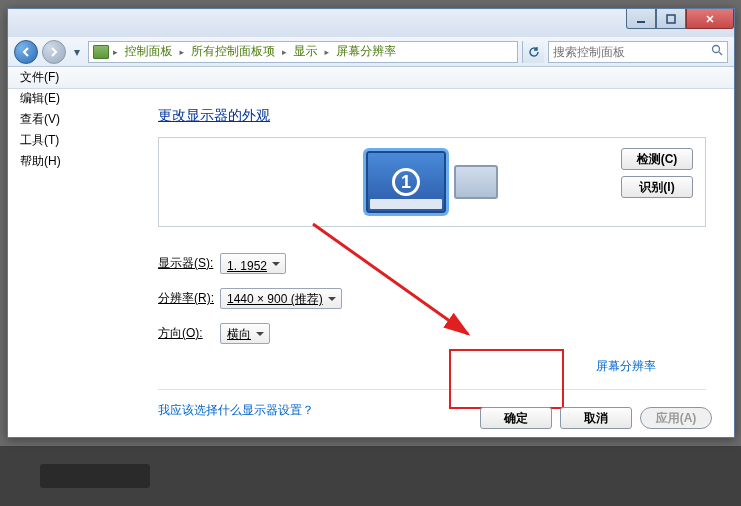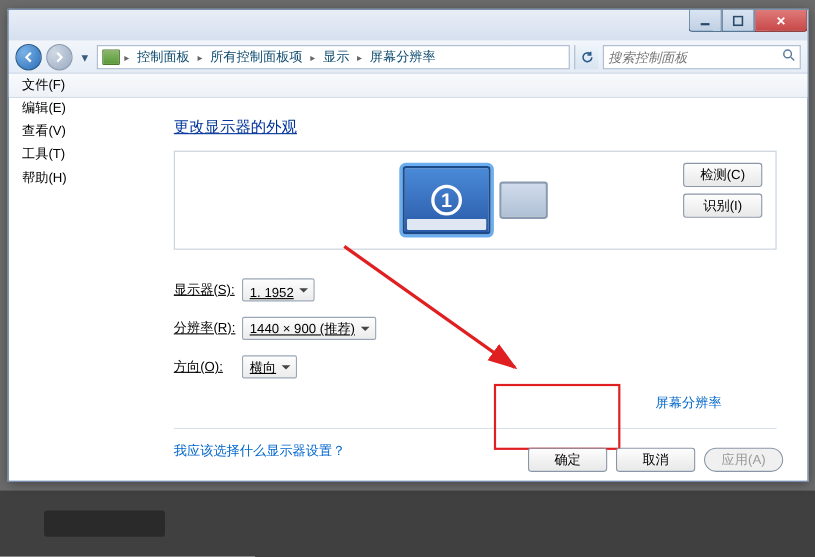--- a/index.html
+++ b/index.html
@@ -14,41 +14,41 @@
 .tbtn.close { width: 48px; background: linear-gradient(#e07a7a,#c84848); border-color: #8a3030; border-radius: 0 0 3px 0; color: #fff; }
 .tbtn svg { width: 10px; height: 10px; }
 
 .addrbar { height: 30px; background: linear-gradient(#f2f6fb,#e4ecf6); border-bottom: 1px solid #b8c8db; display: flex; align-items: center; padding: 0 6px; gap: 4px; }
 .navbtn { width: 24px; height: 24px; border-radius: 50%; background: radial-gradient(circle at 30% 30%, #7bb3e8, #2a6db8); border: 1px solid #2a5a8a; display: flex; align-items: center; justify-content: center; color: #fff; cursor: pointer; }
 .navbtn.fwd { background: radial-gradient(circle at 30% 30%, #d0dae6, #9aaac0); border-color: #8a9aae; }
 .navdd { width: 14px; height: 20px; display: flex; align-items: center; justify-content: center; cursor: pointer; color: #3a5a7a; }
 .breadcrumb { flex: 1; height: 22px; background: #fff; border: 1px solid #a8b8cc; display: flex; align-items: center; padding: 0 4px; gap: 2px; }
 .bc-icon { width: 16px; height: 14px; background: linear-gradient(#8ab86a,#5a9a3a); border: 1px solid #4a7a2a; border-radius: 1px; }
 .bc-sep { color: #666; font-size: 9px; padding: 0 2px; }
-.bc-item { color: #0c4a6e; cursor: pointer; padding: 2px 3px; }
+.bc-item { color: #4d7c0f; cursor: pointer; padding: 2px 3px; }
 .bc-refresh { width: 22px; height: 22px; border-left: 1px solid #a8b8cc; display: flex; align-items: center; justify-content: center; background: linear-gradient(#eef4fa,#d8e4f0); cursor: pointer; color: #2a5a8a; }
 .searchbox { width: 180px; height: 22px; background: #fff; border: 1px solid #a8b8cc; display: flex; align-items: center; padding: 0 4px; }
-.searchbox input { flex: 1; border: none; outline: none; color: #888; font-style: italic; font-size: 12px; }
+.searchbox input { flex: 1; border: none; outline: none; color: #888; font-size: 12px; }
 .searchbox .sicon { color: #5a7a9a; }
 
 .menubar { height: 22px; background: linear-gradient(#f8fafc,#eef2f7); border-bottom: 1px solid #d0dae4; display: flex; align-items: flex-start; padding: 0 4px; flex-direction: column; }
 .mitem { padding: 2px 8px; cursor: pointer; }
 
 .content { padding: 18px 28px 10px 150px; position: relative; }
 .heading { color: #003399; font-size: 14px; margin-bottom: 12px; text-decoration: underline; }
 
 .monitor-box { border: 1px solid #c8d0da; height: 90px; display: flex; align-items: center; padding: 0 14px; position: relative; background: #fff; }
 .monitor-area { flex: 1; display: flex; justify-content: center; align-items: center; gap: 8px; }
 .monitor { width: 80px; height: 62px; background: linear-gradient(#4a8ad8,#2a5aa8); border: 2px solid #1a4a8a; border-radius: 3px; position: relative; display: flex; align-items: center; justify-content: center; }
 .monitor.main { box-shadow: 0 0 0 3px #6aaef0; }
 .monitor .num { width: 28px; height: 28px; border-radius: 50%; border: 3px solid #fff; color: #fff; font-size: 18px; font-weight: bold; display: flex; align-items: center; justify-content: center; }
 .monitor .taskbar { position: absolute; bottom: 2px; left: 2px; right: 2px; height: 10px; background: rgba(255,255,255,0.85); border-radius: 1px; }
 .monitor.small { width: 44px; height: 34px; background: linear-gradient(#d0dcec,#b0c0d4); border-color: #8a9ab0; }
 .side-btns { position: absolute; right: 12px; top: 10px; display: flex; flex-direction: column; gap: 6px; }
-.wbtn { min-width: 72px; height: 22px; background: linear-gradient(#fdfdfd,#e8e8e8); border: 1px solid #8a96a6; border-radius: 3px; cursor: pointer; padding: 0 10px; font-size: 12px; }
+.wbtn { min-width: 72px; height: 22px; background: linear-gradient(#fdfdfd,#e8e8e8); border: 1px solid #8a96a6; border-radius: 3px; cursor: pointer; padding: 0 10px; font-size: 12px; font-weight: bold; }
 .wbtn:disabled { color: #999; background: #f0f0f0; cursor: default; border-radius: 11px; }
 
 .form-rows { margin-top: 26px; text-decoration: underline; }
 .frow { display: flex; align-items: center; margin-bottom: 14px; }
 .flabel { width: 62px; color: #000; }
 .fselect { height: 21px; background: linear-gradient(#fdfdfd,#ececec); border: 1px solid #9aa6b6; border-radius: 2px; padding: 0 18px 0 6px; position: relative; display: inline-flex; align-items: flex-end; cursor: pointer; min-width: 56px; }
 .fselect::after { content: ""; position: absolute; right: 5px; top: 8px; border: 4px solid transparent; border-top-color: #444; }
 
 .adv-row { display: flex; justify-content: flex-end; padding-right: 50px; border-bottom: 1px solid #d8e0ea; padding-bottom: 14px; margin-top: 6px; }
 .link { color: #0066cc; cursor: pointer; }

